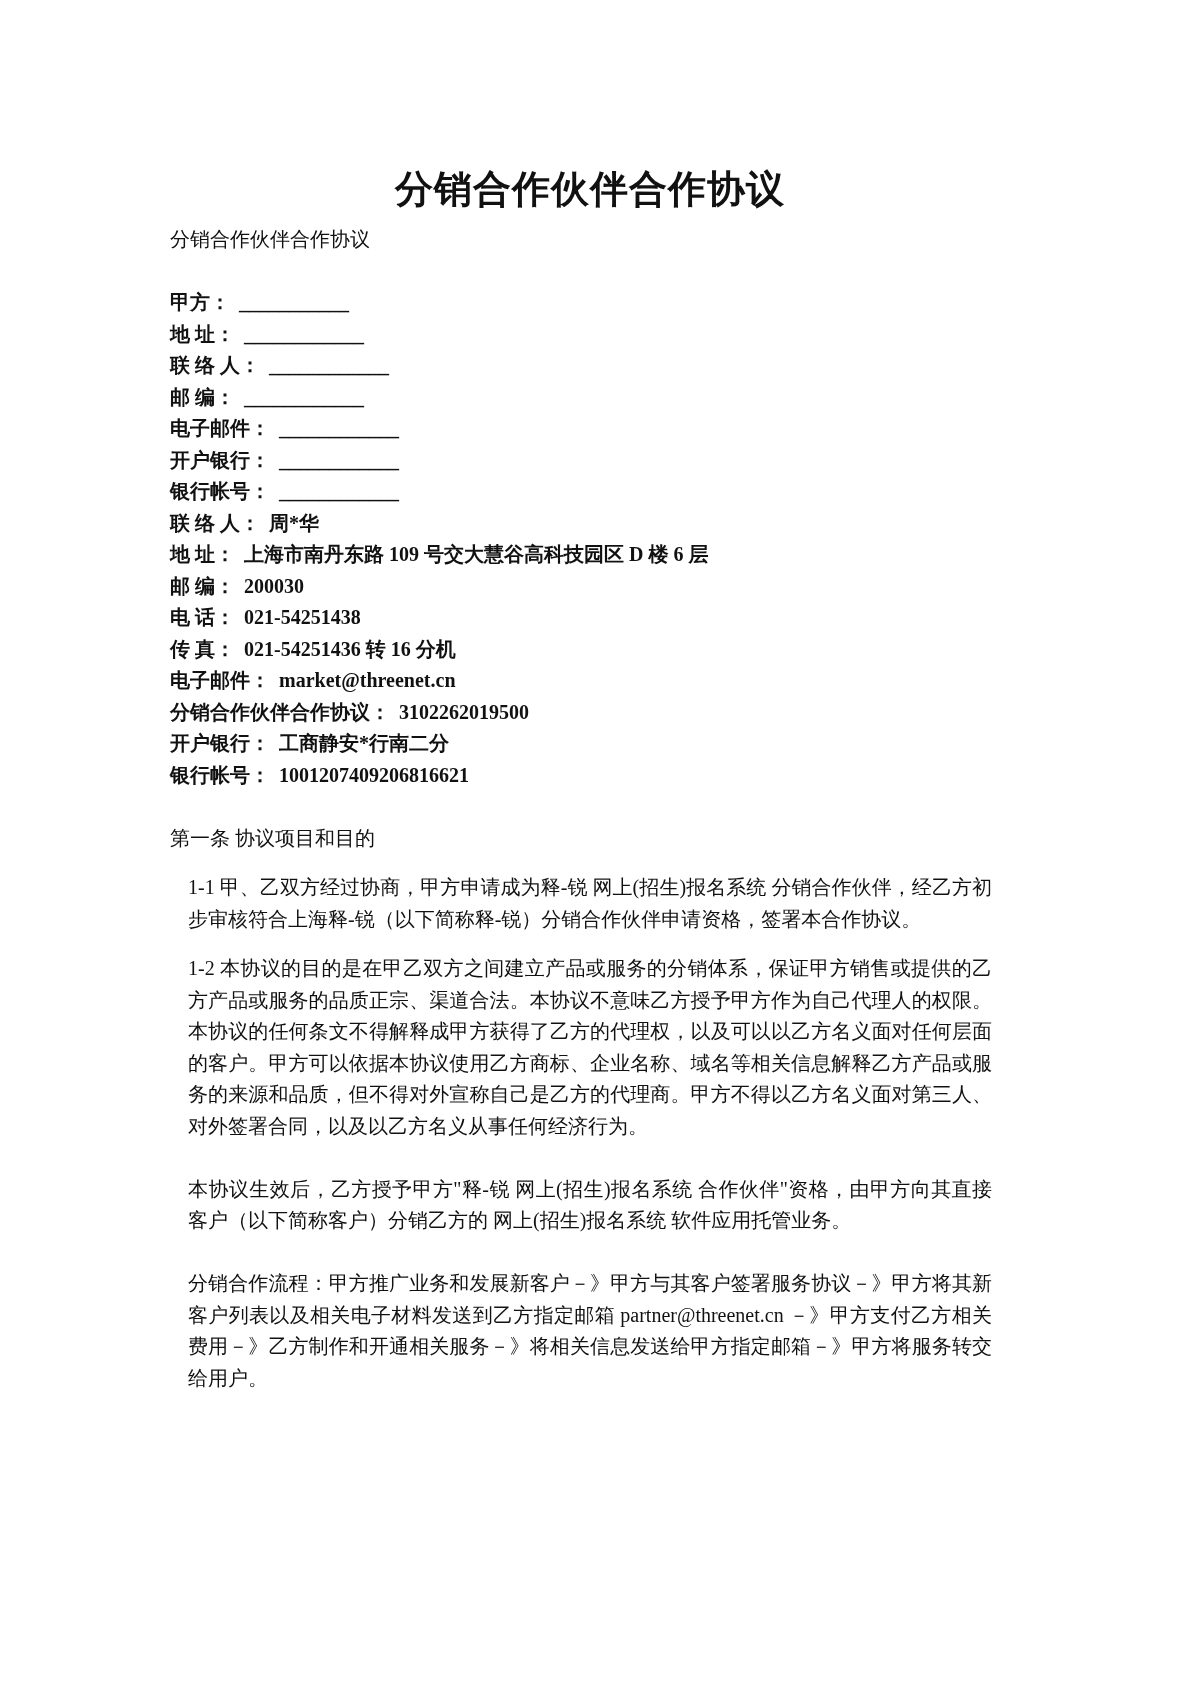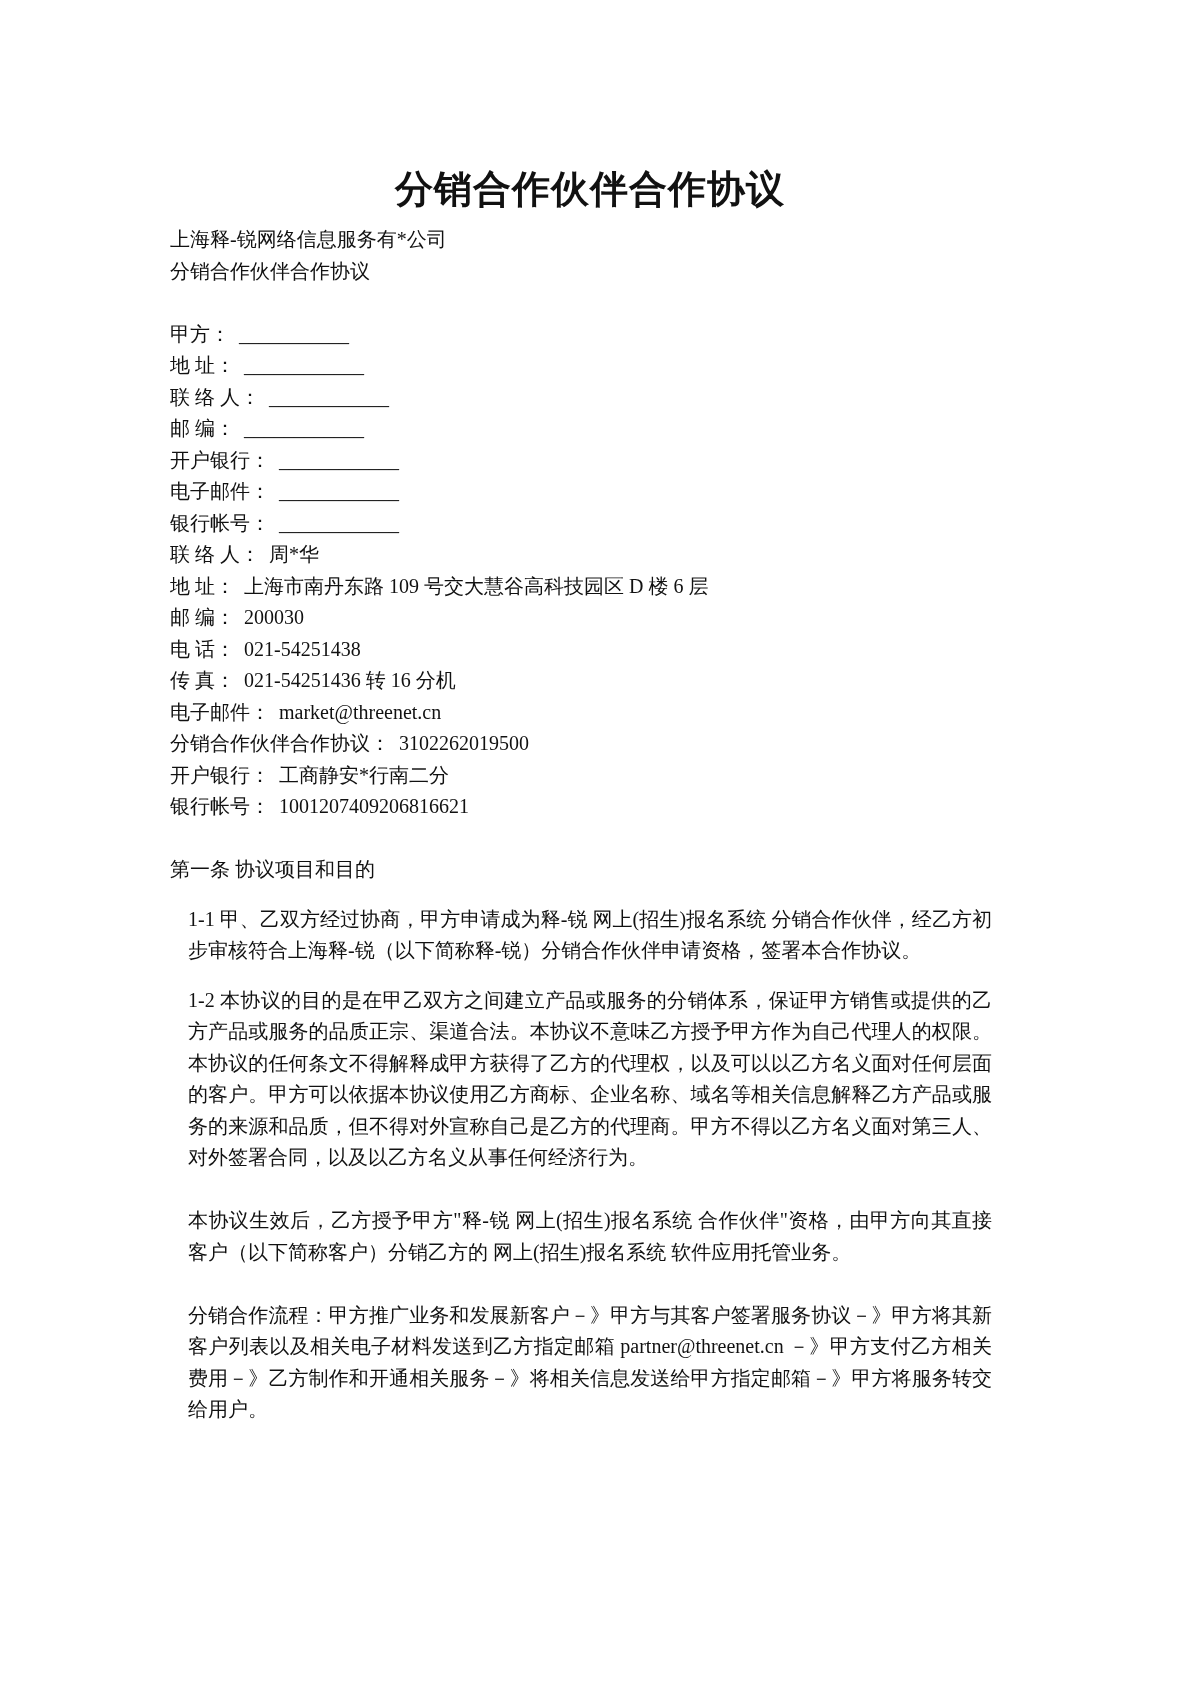--- a/index.html
+++ b/index.html
@@ -31,51 +31,50 @@
     font-weight: bold;
     text-align: center;
     margin: 0 0 12px 0;
     letter-spacing: 1px;
   }
   .line {
     margin: 0;
   }
   .rows { margin: 0; }
   .rows.after-gap { margin-top: 31.5px; }
-  .row { line-height: 31.5px; white-space: nowrap; }
+  .row { line-height: 31.5px; white-space: nowrap; font-weight: bold; }
   .row .lbl { }
   .row .val { margin-left: 9px; }
   .sec-heading {
     margin: 31.5px 0 0 0;
   }
   .para {
     margin: 18px;
     text-align: justify;
     text-justify: inter-ideograph;
   }
   .para.gap { margin-top: 31.5px; }
 </style>
 </head>
 <body>
 
 <div class="page">
   <div class="content">
 
     <h1 class="doc-title">分销合作伙伴合作协议</h1>
 
-    <p class="line">上海释-锐网络信息服务有*公司</p>
     <p class="line">分销合作伙伴合作协议</p>
 
     <div class="rows after-gap">
       <div class="row"><span class="lbl">甲方：</span><span class="val">___________</span></div>
       <div class="row"><span class="lbl">地 址：</span><span class="val">____________</span></div>
       <div class="row"><span class="lbl">联 络 人：</span><span class="val">____________</span></div>
       <div class="row"><span class="lbl">邮 编：</span><span class="val">____________</span></div>
+      <div class="row"><span class="lbl">电子邮件：</span><span class="val">____________</span></div>
       <div class="row"><span class="lbl">开户银行：</span><span class="val">____________</span></div>
-      <div class="row"><span class="lbl">电子邮件：</span><span class="val">____________</span></div>
       <div class="row"><span class="lbl">银行帐号：</span><span class="val">____________</span></div>
     </div>
 
     <div class="rows">
       <div class="row"><span class="lbl">联 络 人：</span><span class="val">周*华</span></div>
       <div class="row"><span class="lbl">地 址：</span><span class="val">上海市南丹东路 109 号交大慧谷高科技园区 D 楼 6 层</span></div>
       <div class="row"><span class="lbl">邮 编：</span><span class="val">200030</span></div>
       <div class="row"><span class="lbl">电 话：</span><span class="val">021-54251438</span></div>
       <div class="row"><span class="lbl">传 真：</span><span class="val">021-54251436 转 16 分机</span></div>
       <div class="row"><span class="lbl">电子邮件：</span><span class="val">market@threenet.cn</span></div>

